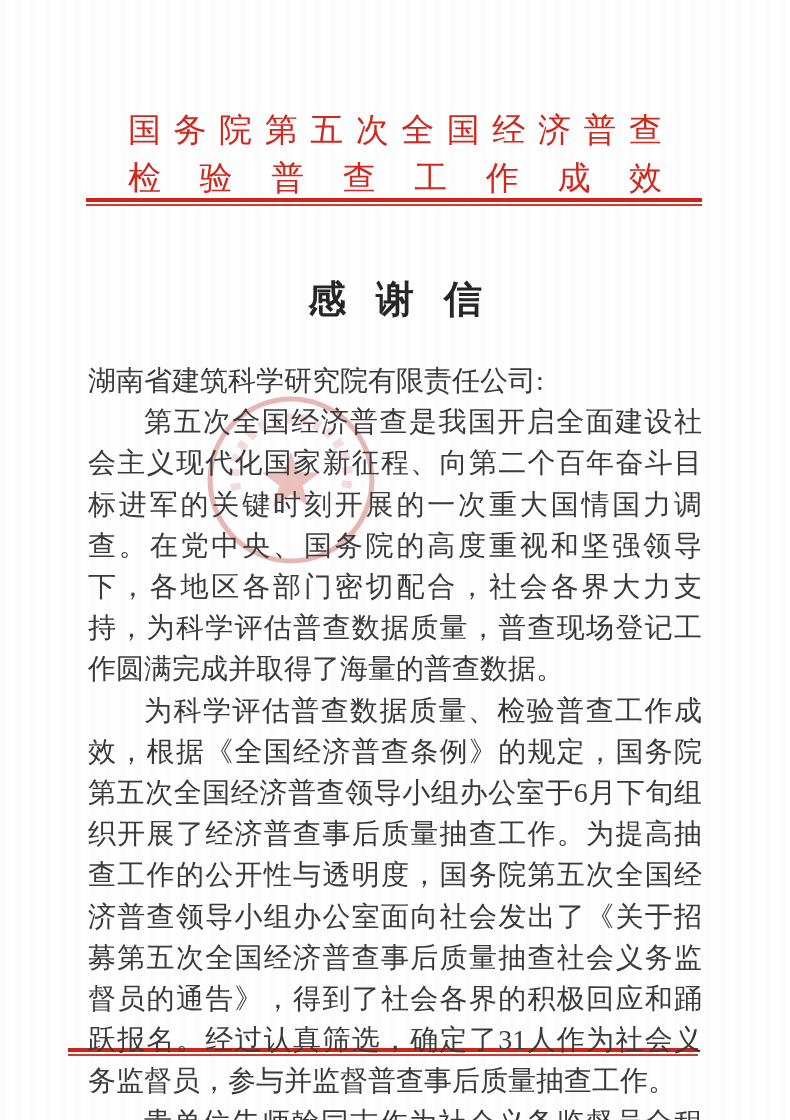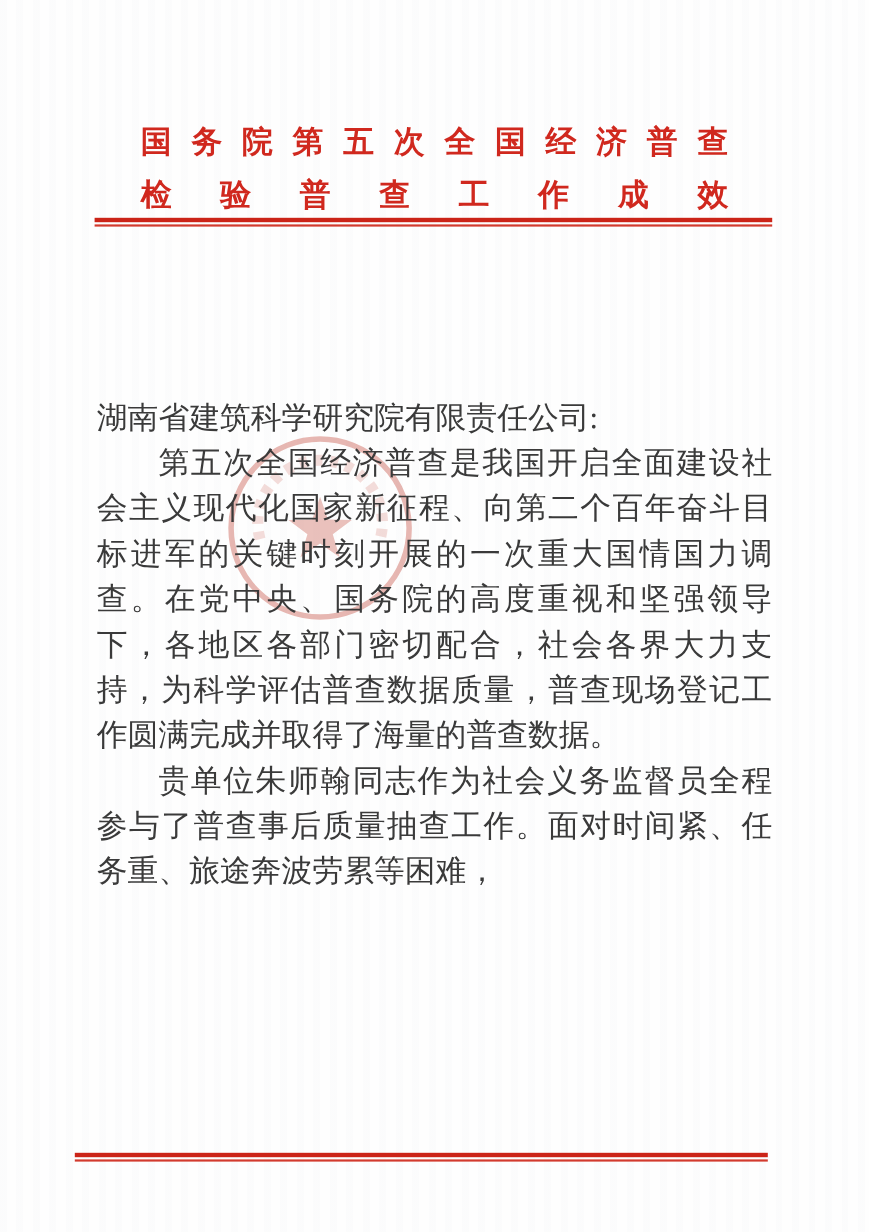--- a/index.html
+++ b/index.html
@@ -20,23 +20,23 @@
     font-family: "Liberation Serif", "DejaVu Serif", serif;
   }
 
   
   .letterhead {
     padding-top: 106px;
   }
   .org-line {
     width: 534px;
     margin: 0 auto;
-    font-size: 28px;
+    font-size: 33px;
     line-height: 48px;
-    font-weight: bold;
+    font-weight: normal;
     color: #d0281e;
     text-align: justify;
     text-align-last: justify;
     white-space: nowrap;
   }
   .header-rule, .footer-rule {
     position: absolute;
   }
   .header-rule { left: 86px; top: 198px; width: 616px; }
   .footer-rule { left: 68px; top: 1048px; width: 630px; }
@@ -94,30 +94,32 @@
     <div class="org-line">国务院第五次全国经济普查</div>
     <div class="org-line">检验普查工作成效</div>
   </div>
 
   <div class="header-rule">
     <div class="rule-bar-thick"></div>
     <div class="rule-gap"></div>
     <div class="rule-bar-thin"></div>
   </div>
 
+  <div class="letter-title">感谢信</div>
 
   <svg class="seal" viewBox="0 0 172 172" xmlns="http://www.w3.org/2000/svg">
     <circle cx="86" cy="86" r="80" fill="none" stroke="#c8584b" stroke-width="5"></circle>
     <path d="M 32 96 A 56 56 0 1 1 140 96" fill="none" stroke="#cf6e62" stroke-width="10" stroke-dasharray="7 7" opacity="0.55"></path>
     <polygon points="86,58 93.1,78.3 114.5,78.7 97.4,91.7 103.6,112.3 86,100 68.4,112.3 74.6,91.7 57.5,78.7 78.9,78.3" fill="#cf6e62"></polygon>
   </svg>
 
   <div class="letter-body">
     <p class="salutation">湖南省建筑科学研究院有限责任公司:</p>
     <p class="para">第五次全国经济普查是我国开启全面建设社会主义现代化国家新征程、向第二个百年奋斗目标进军的关键时刻开展的一次重大国情国力调查。在党中央、国务院的高度重视和坚强领导下，各地区各部门密切配合，社会各界大力支持，为科学评估普查数据质量，普查现场登记工作圆满完成并取得了海量的普查数据。</p>
+      <p class="para">为科学评估普查数据质量、检验普查工作成效，根据《全国经济普查条例》的规定，国务院第五次全国经济普查领导小组办公室于6月下旬组织开展了经济普查事后质量抽查工作。为提高抽查工作的公开性与透明度，国务院第五次全国经济普查领导小组办公室面向社会发出了《关于招募第五次全国经济普查事后质量抽查社会义务监督员的通告》，得到了社会各界的积极回应和踊跃报名。经过认真筛选，确定了31人作为社会义务监督员，参与并监督普查事后质量抽查工作。</p>
       <p class="para">贵单位朱师翰同志作为社会义务监督员全程参与了普查事后质量抽查工作。面对时间紧、任务重、旅途奔波劳累等困难，</p>
   </div>
 
   <div class="footer-rule">
     <div class="rule-bar-thick"></div>
     <div class="rule-gap"></div>
     <div class="rule-bar-thin"></div>
   </div>
 
 </div>

